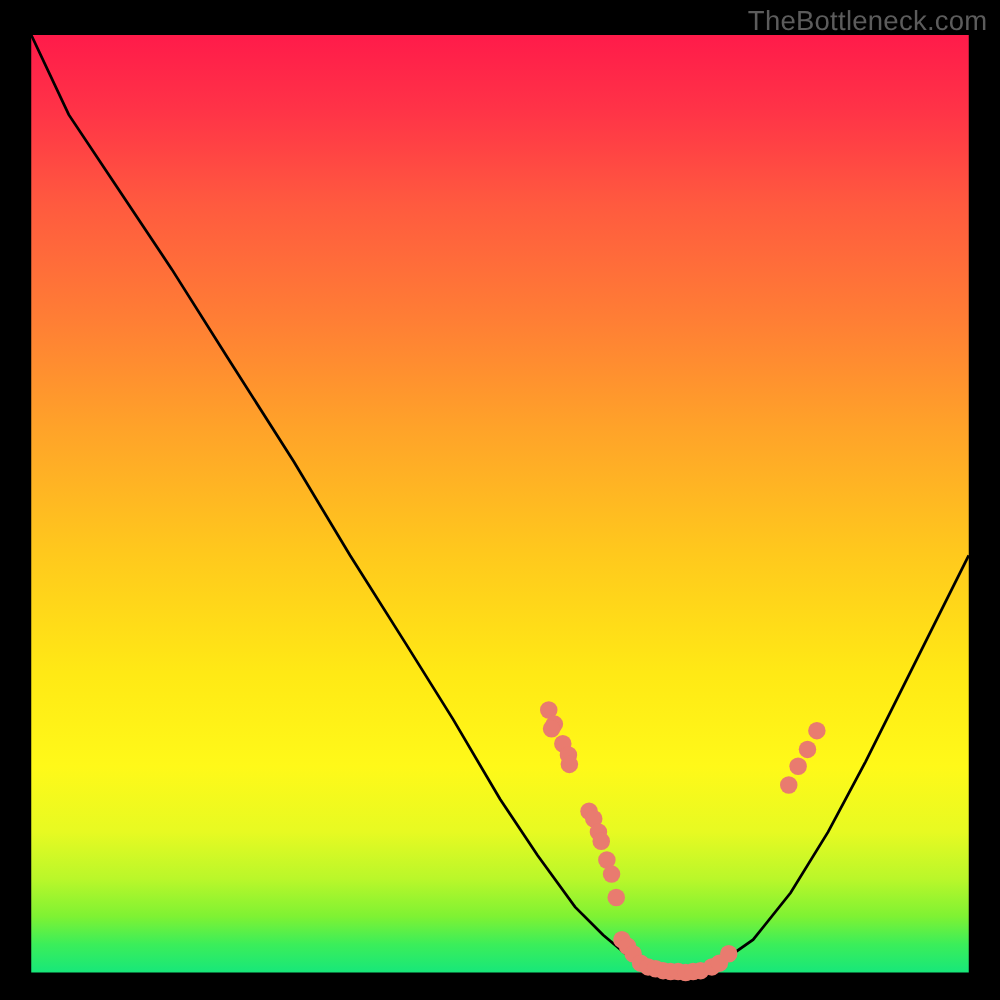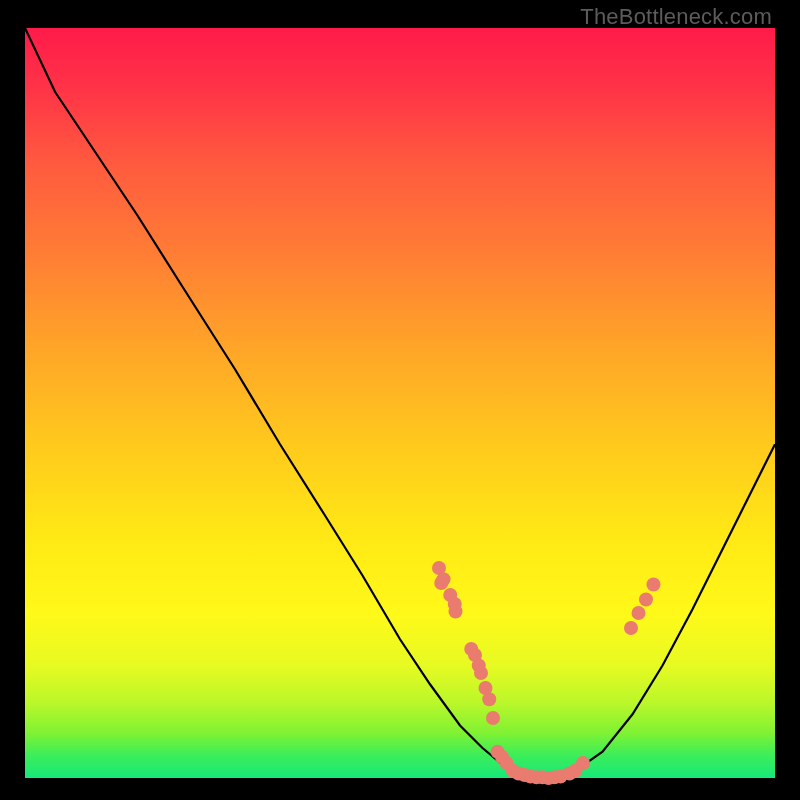--- a/index.html
+++ b/index.html
@@ -12,21 +12,21 @@
     overflow: hidden;
   }
   .canvas-wrap {
     position: relative;
     width: 800px;
     height: 800px;
   }
   .watermark {
     position: absolute;
     top: 4px;
-    right: 28px;
+    right: 10px;
     color: #5c5c5c;
     font-size: 22px;
     font-weight: 500;
     letter-spacing: 0.2px;
     z-index: 5;
   }
   .plot-area {
     position: absolute;
     left: 25px;
     top: 28px;

